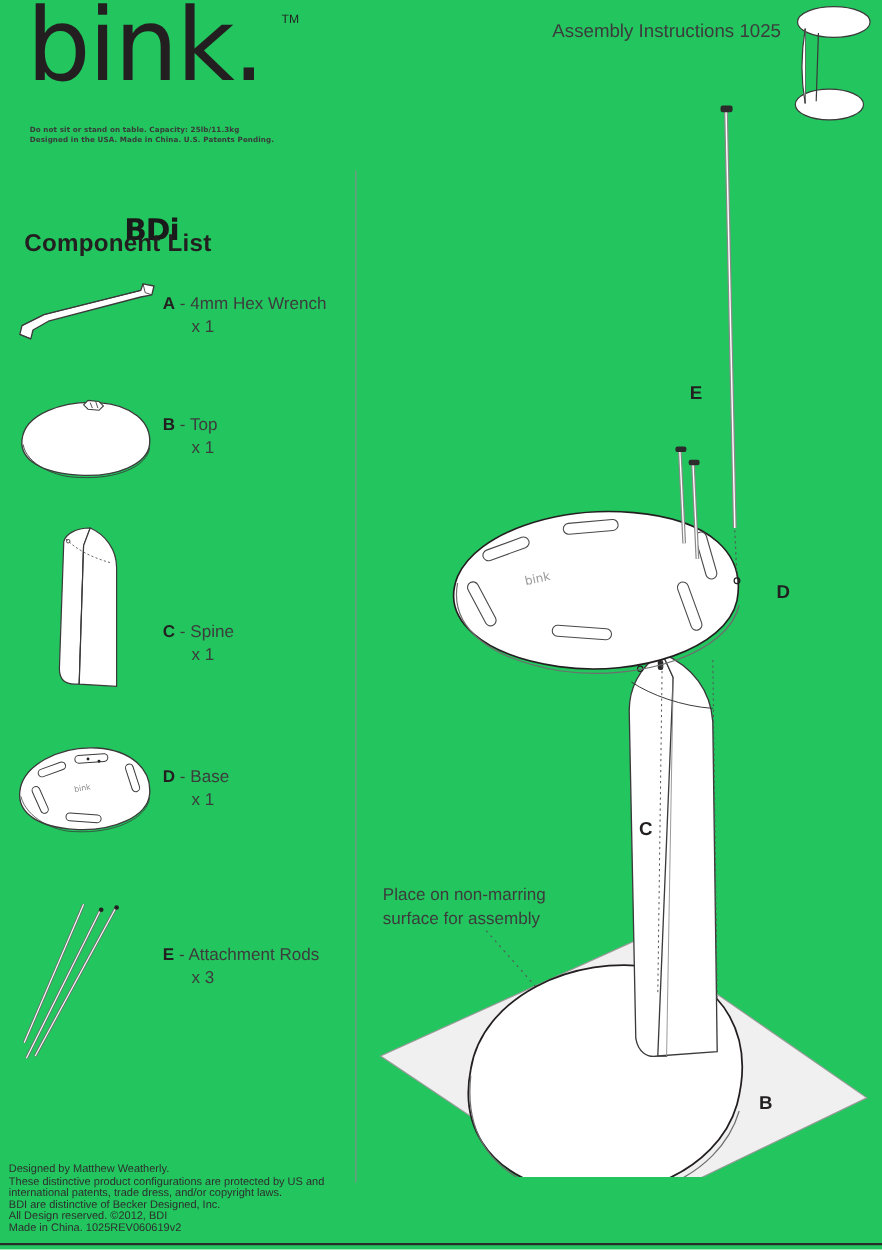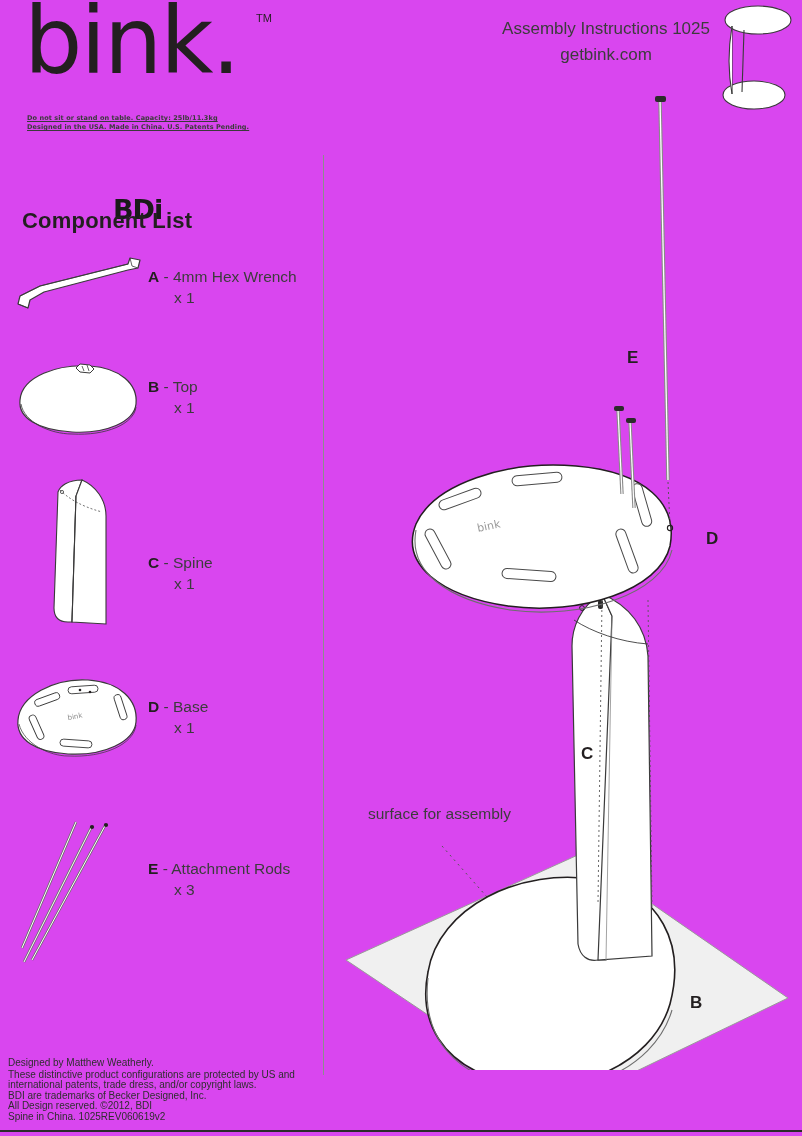--- a/index.html
+++ b/index.html
@@ -9,21 +9,21 @@
   }
   body {
     font-family: "Liberation Sans", sans-serif;
     color: #231f20;
   }
   #page {
     position: relative;
     width: 802px;
     height: 1136px;
     overflow: hidden;
-    background: #d946ef;
+    background: #22c55e;
   }
 
   
   .brand-block {
     position: absolute;
     left: 24px;
     top: 6px;
     width: 300px;
   }
   .bink-logo {
@@ -60,21 +60,20 @@
   }
   .fineprint {
     margin-top: 12px;
     margin-left: 3px;
     font-family: "DejaVu Sans", sans-serif;
     font-size: 6.5px;
     font-weight: bold;
     line-height: 9px;
     color: #3a3a3a;
     letter-spacing: 0.1px;
-    text-decoration: underline;
   }
   .bdi-logo {
     position: absolute;
     left: 113px;
     top: 163px;
     font-family: "DejaVu Sans", sans-serif;
     font-weight: bold;
     font-size: 27px;
     letter-spacing: -1px;
     color: #1a1a1a;
@@ -169,21 +168,21 @@
   .note {
     position: absolute;
     left: 348px;
     top: 803px;
     font-size: 15.5px;
     line-height: 22px;
     color: #3c3c3c;
     width: 200px;
   }
   .note span { display: block; }
-  .note .l2 { margin-left: 20px; }
+  .note .l2 { margin-left: 0; }
 
   
   .footer {
     position: absolute;
     left: 8px;
     bottom: 14px;
     width: 310px;
     font-size: 10px;
     line-height: 10.4px;
     color: #2e2e2e;
@@ -204,21 +203,20 @@
     <div class="fineprint">
       <div>Do not sit or stand on table. Capacity: 25lb/11.3kg</div>
       <div>Designed in the USA. Made in China. U.S. Patents Pending.</div>
     </div>
   </div>
 
   <div class="bdi-logo"><span>BDi</span></div>
 
   <div class="header-right">
     <div>Assembly Instructions 1025</div>
-    <div>getbink.com</div>
   </div>
 
   <svg class="mini-table" viewBox="0 0 84 112">
     <ellipse cx="46" cy="18" rx="33" ry="14" fill="#fff" stroke="#3a3a3a" stroke-width="1.1"></ellipse>
     <ellipse cx="42" cy="93" rx="31" ry="14" fill="#fff" stroke="#3a3a3a" stroke-width="1.1"></ellipse>
     <path d="M20 24 L20 92" fill="none" stroke="#3a3a3a" stroke-width="1.1"></path>
     <path d="M32 28 L30 90" fill="none" stroke="#3a3a3a" stroke-width="1.1"></path>
     <path d="M20 24 C 16 48, 16 70, 20 92" fill="#fff" stroke="#3a3a3a" stroke-width="1.1"></path>
   </svg>
 
@@ -257,21 +255,21 @@
   </div>
 
   <div class="component" style="top:476px;">
     <svg class="comp-art" width="140" height="156" viewBox="0 0 140 156">
       <path d="M72 4 C 58 4, 50 10, 48 16 L44 132 C 44 142, 50 146, 58 146 L62 146 L66 20 Z" fill="#fff" stroke="#3a3a3a" stroke-width="1.1"></path>
       <path d="M72 4 C 86 10, 96 24, 96 40 L96 148 L62 146 L66 20 Z" fill="#fff" stroke="#3a3a3a" stroke-width="1.1"></path>
       <path d="M66 20 L62 146" fill="none" stroke="#3a3a3a" stroke-width="0.8"></path>
       <path d="M50 14 C 58 22, 70 30, 92 36" fill="none" stroke="#3a3a3a" stroke-width="0.7" stroke-dasharray="2 2"></path>
       <circle cx="52" cy="16" r="1.6" fill="none" stroke="#3a3a3a" stroke-width="0.8"></circle>
     </svg>
-    <div class="comp-label" style="left:148px; top:76px;">
+    <div class="comp-label" style="left:148px; top:88px;">
       <span class="key">C</span>
       <span>-</span>
       <span>Spine</span>
       <span class="comp-qty">x 1</span>
     </div>
   </div>
 
   <div class="component" style="top:672px;">
     <svg class="comp-art" width="140" height="92" viewBox="0 0 140 92">
       <path d="M8 48 C 10 24, 44 6, 78 8 C 110 10, 128 28, 126 50 C 124 70, 94 84, 58 82 C 26 80, 6 68, 8 48 Z" fill="#fff" stroke="#3a3a3a" stroke-width="1.2"></path>
@@ -363,26 +361,27 @@
     <path d="M272 540 L268 844" stroke="#555" stroke-width="0.9" stroke-dasharray="2 3" fill="none"></path>
     <circle cx="340" cy="468" r="2.6" fill="none" stroke="#231f20" stroke-width="1.1"></circle>
   </svg>
 
   <div class="diag-label" style="left:627px; top:348px;">E</div>
   <div class="diag-label" style="left:706px; top:529px;">D</div>
   <div class="diag-label" style="left:581px; top:744px;">C</div>
   <div class="diag-label" style="left:690px; top:993px;">B</div>
 
   <div class="note">
+    <span>Place on non-marring</span>
     <span class="l2">surface for assembly</span>
   </div>
 
   <div class="footer">
     <p>Designed by Matthew Weatherly.</p>
     <p class="tight">These distinctive product configurations are protected by US and</p>
     <p class="tight">international patents, trade dress, and/or copyright laws.</p>
-    <p class="tight">BDI are trademarks of Becker Designed, Inc.</p>
+    <p class="tight">BDI are distinctive of Becker Designed, Inc.</p>
     <p class="tight">All Design reserved.  ©2012, BDI</p>
-    <p class="tight">Spine in China. 1025REV060619v2</p>
+    <p class="tight">Made in China. 1025REV060619v2</p>
   </div>
 
   <div class="bottom-rule"></div>
 </div>
 
 </body></html>

